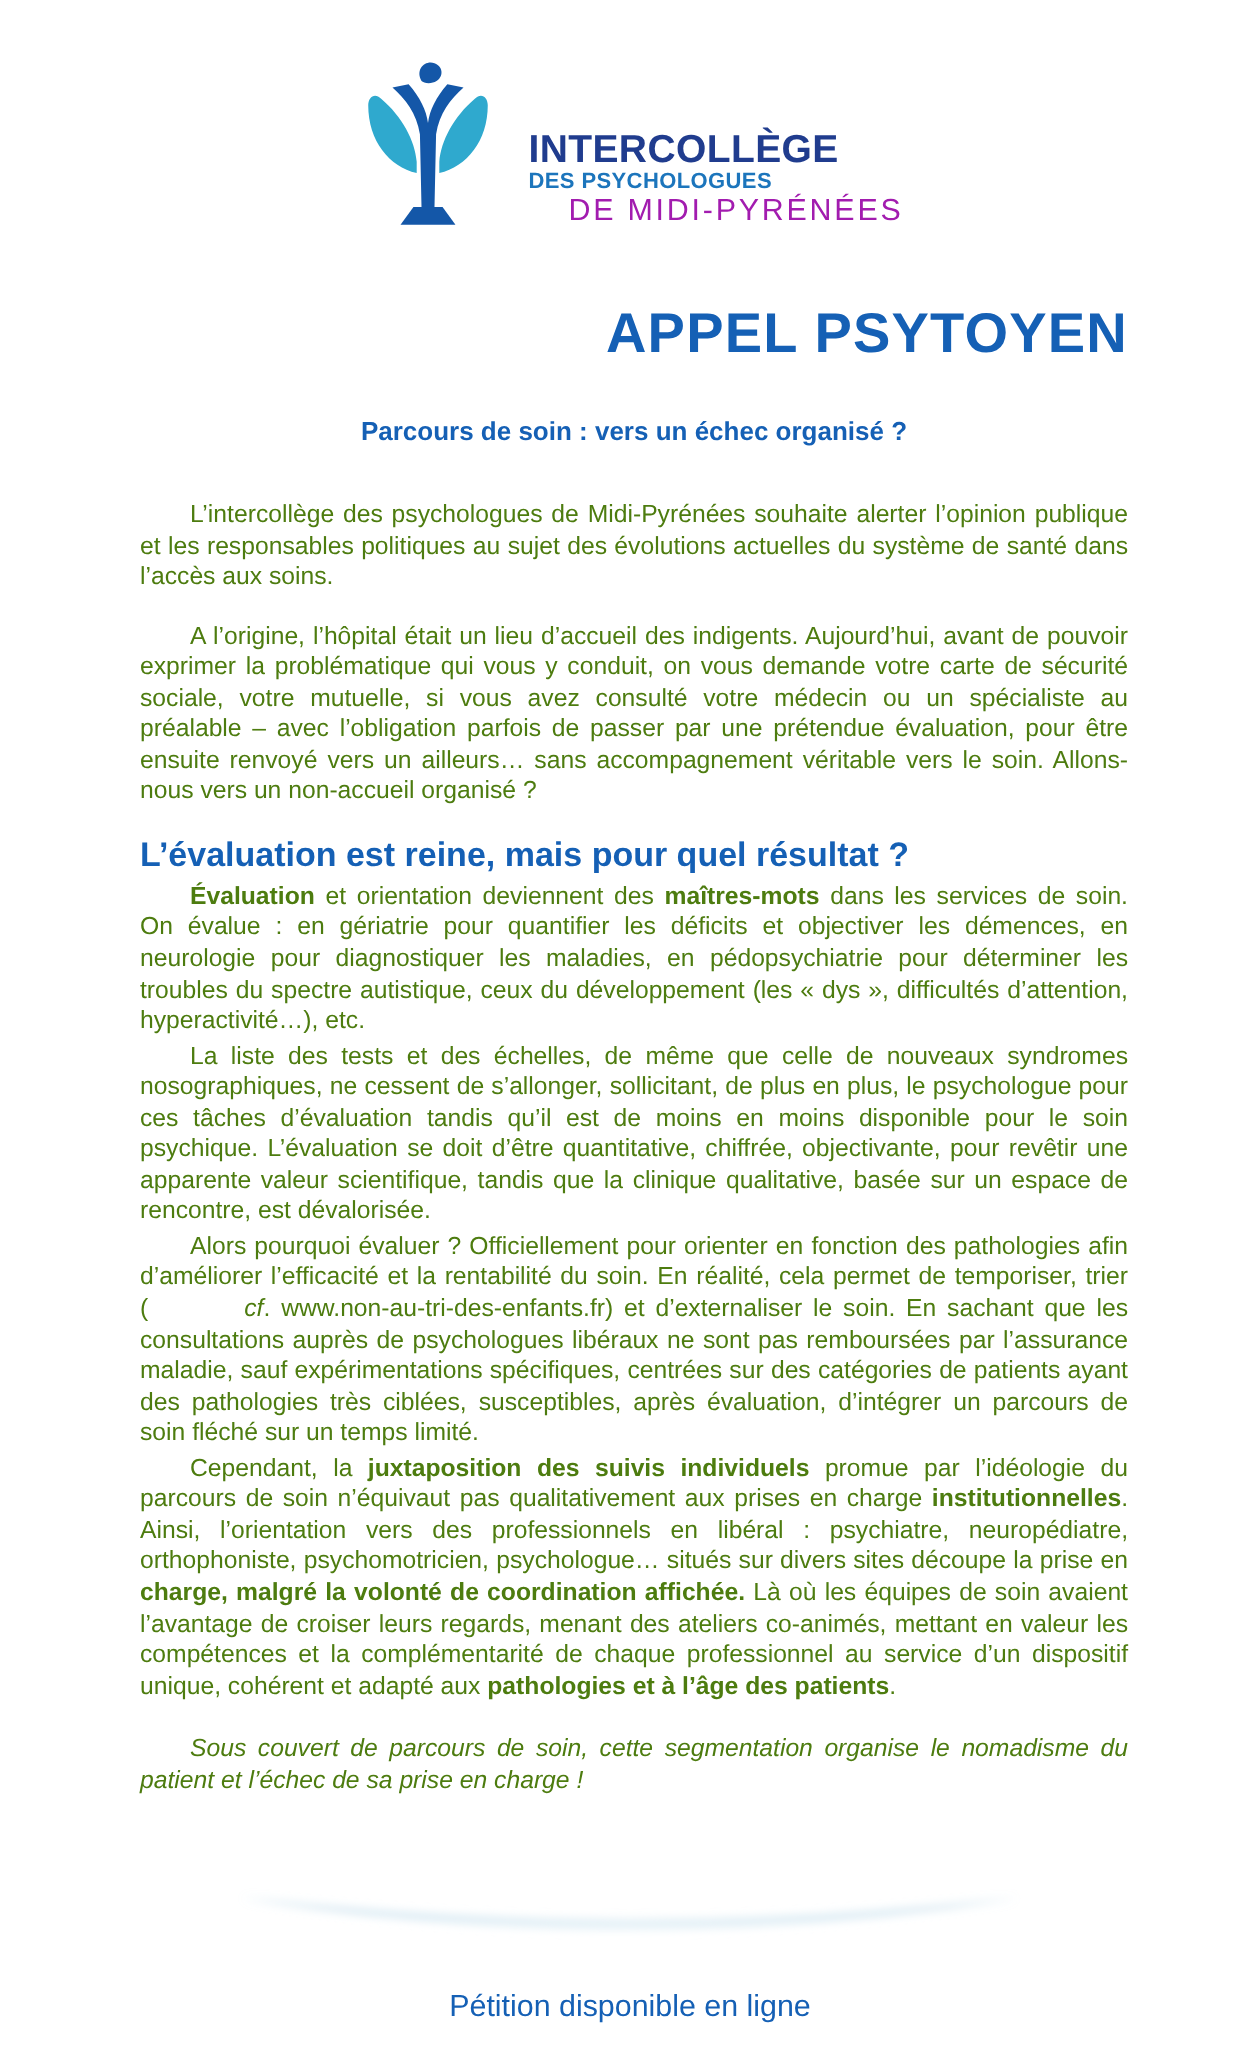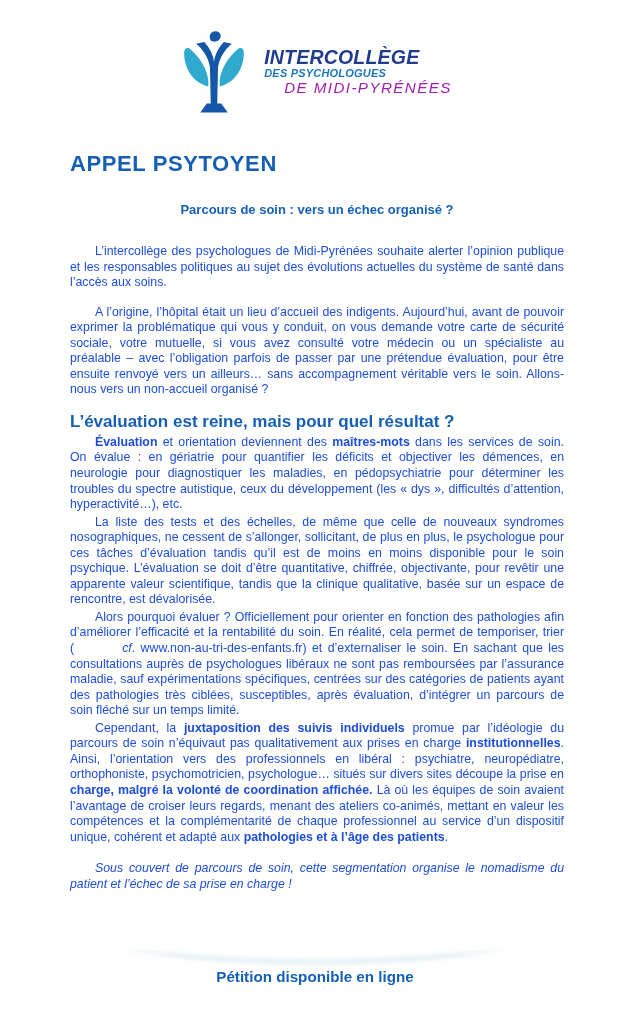--- a/index.html
+++ b/index.html
@@ -7,68 +7,68 @@
   body {
     width: 630px; height: 1024px;
     position: relative; overflow: hidden;
     font-family: "Liberation Sans", sans-serif;
     color: #3d3d3d;
   }
   .page { padding: 30px 66px 0 70px; }
 
   
   .logo-row {
-    display: flex; justify-content: center; align-items: center;
-    gap: 8px; margin-right: 10px; font-style: italic;
+    display: flex; justify-content: center; align-items: flex-end;
+    gap: 8px; margin-right: 10px;
   }
   .logo-mark { width: 84px; height: 84px; flex: 0 0 auto; }
   .logo-text { display: flex; flex-direction: column; line-height: 1.08; }
   .logo-line1 { font-weight: bold; font-size: 19.5px; letter-spacing: 0.2px; }
   .logo-line2 { font-weight: bold; font-size: 11px; letter-spacing: 0.2px; }
   .logo-line3 { font-weight: normal; font-size: 15.2px; letter-spacing: 1.4px; }
 
   
   .meta-line {
     margin-top: 20px; text-align: right;
     font-style: italic; font-size: 12.6px; color: #1c1c1c;
   }
   .doc-title {
-    margin-top: 37px; text-align: left;
-    font-weight: bold; font-size: 22px; letter-spacing: 0.6px;
+    margin-top: 37px; text-align: right;
+    font-weight: bold; font-size: 28px; letter-spacing: 0.6px;
   }
   .doc-subtitle {
     margin-top: 25px; text-align: center;
     font-weight: bold; font-size: 13px;
   }
   .section-heading {
     margin: 9px 0 3px 0;
     font-weight: bold; font-size: 17px;
   }
 
   
   .intro { margin-top: 27px; }
   .para {
     font-size: 12.35px; line-height: 15.55px;
     text-align: justify; text-indent: 25px;
-    color: #1d4ed8;
+    color: #4d7c0f;
   }
   .intro .para { margin-bottom: 14px; }
   .section .para { margin-bottom: 2px; }
   .closing { margin-top: 16px; font-style: italic; }
   .bold { font-weight: bold; }
   .italic { font-style: italic; padding-left: 48px; }
 
   
   .swoosh-wrap {
     position: absolute; left: 0; top: 938px; width: 630px;
     display: flex; justify-content: center; pointer-events: none;
   }
   .footer-line {
-    position: absolute; left: 0; top: 968px; width: 630px;
-    text-align: center; font-weight: bold; font-size: 15.2px;
+    position: absolute; left: 0; top: 995px; width: 630px;
+    text-align: center; font-weight: normal; font-size: 15.2px;
   }
 </style>
 </head>
 <body>
 
 <div class="page">
 
   <div class="logo-row">
     <svg class="logo-mark" viewBox="0 0 100 104" xmlns="http://www.w3.org/2000/svg" aria-hidden="true">
 

